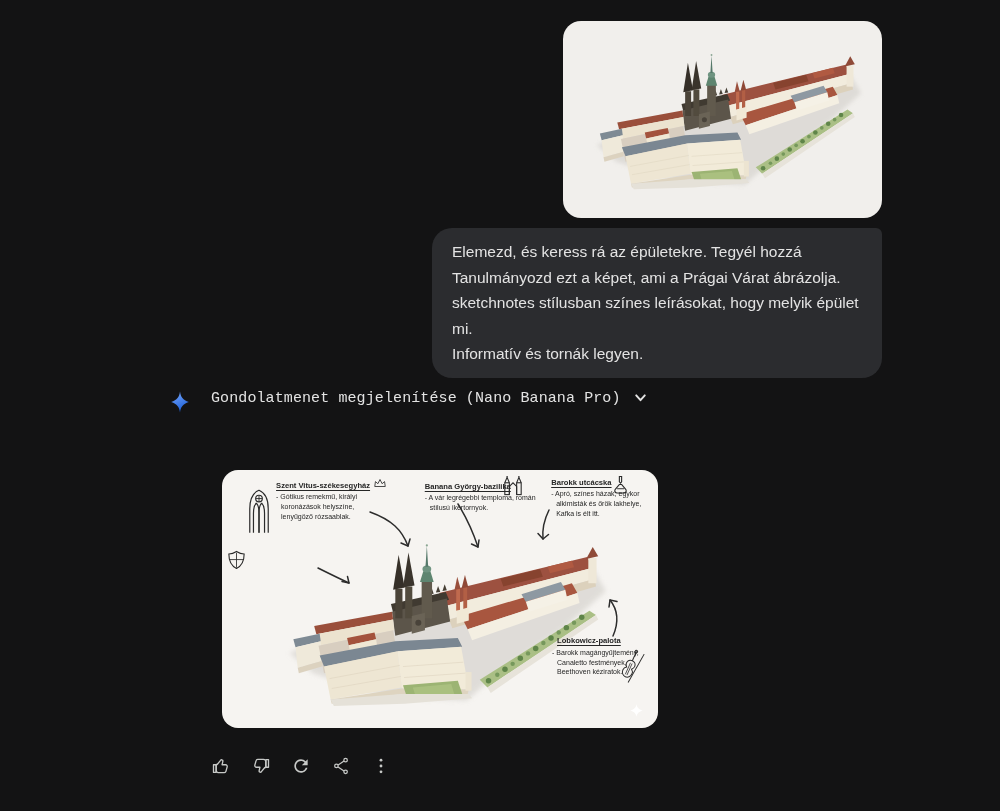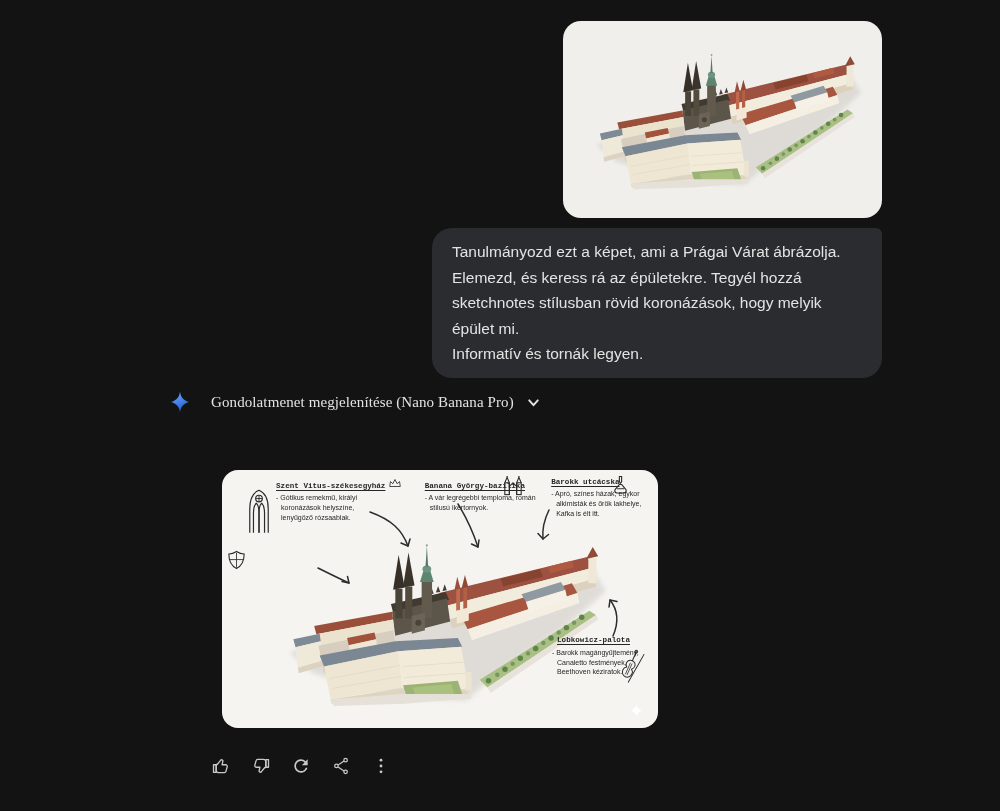--- a/index.html
+++ b/index.html
@@ -19,41 +19,41 @@
 
   
   .bubble{
     position:absolute;left:432px;top:228px;width:450px;box-sizing:border-box;
     background:#2b2c2f;border-radius:20px 6px 20px 20px;
     padding:11px 20px;font-size:15.5px;line-height:25.5px;color:#e3e3e3;
   }
 
   
   .thinking-row{
-    position:absolute;left:168px;top:390px;display:flex;align-items:center;
+    position:absolute;left:168px;top:390px;display:flex;
     background:none;border:none;padding:0;cursor:pointer;color:#e3e3e3;
-    font-family:Liberation Serif, serif;
+    font-family:Liberation Mono, monospace;
   }
   .thinking-row .spark{width:24px;height:24px;flex:0 0 auto;}
   .thinking-row .tlabel{margin-left:19px;font-size:15px;letter-spacing:.1px;}
   .thinking-row .chev{margin-left:12px;width:15px;height:15px;}
 
   
   .gen-card{
     position:absolute;left:222px;top:470px;width:436px;height:258px;
     background:#f6f4f1;border-radius:16px;overflow:hidden;cursor:pointer;
   }
   .gen-castle{position:absolute;left:2%;right:2%;top:21%;bottom:2.5%;}
   .gen-castle svg{width:100%;height:100%;display:block;}
   .ann-layer{position:absolute;inset:0;pointer-events:none;}
   .ann{position:absolute;color:#262626;}
   .ann-title{
     font-size:7.6px;font-weight:bold;line-height:1.25;
     text-decoration:underline;text-underline-offset:1.5px;white-space:nowrap;
-    display:flex;align-items:flex-end;gap:3px;font-family:Liberation Mono, monospace;
+    display:flex;align-items:flex-end;gap:3px;
   }
   .ann-body{font-size:7px;line-height:1.38;margin-top:2px;
     text-indent:-5px;padding-left:5px;}
   .ann-icon{position:absolute;}
   .ann-icon svg{display:block;width:100%;height:100%;}
   .arrows{position:absolute;inset:0;width:100%;height:100%;}
   .wm{position:absolute;right:14px;bottom:10px;width:15px;height:15px;}
 
   
   .actions{
@@ -163,25 +163,25 @@
   <div class="uploaded-card">
     <div class="castle">
       <svg viewBox="0 0 640 360" preserveAspectRatio="xMidYMid meet">
           <use href="#castle-art"></use>
         </svg>
     </div>
   </div>
 
   <div class="bubble">
 
+      <div class="bubble-line">Elemezd, és keress rá az épületekre. Tegyél hozzá</div>
+
       <div class="bubble-line">Tanulmányozd ezt a képet, ami a Prágai Várat ábrázolja.</div>
 
-      <div class="bubble-line">Elemezd, és keress rá az épületekre. Tegyél hozzá</div>
-
-      <div class="bubble-line">sketchnotes stílusban rövid koronázások, hogy melyik épület mi.</div>
+      <div class="bubble-line">sketchnotes stílusban színes leírásokat, hogy melyik épület mi.</div>
 
       <div class="bubble-line">Informatív és tornák legyen.</div>
     </div>
 
   <button class="thinking-row">
     <span class="spark">
       <svg viewBox="0 0 24 24" width="24" height="24">
         <path d="M12 1.5 C12.7 7.2 14.9 9.8 20.8 12 C14.9 14.2 12.7 16.8 12 22.5 C11.3 16.8 9.1 14.2 3.2 12 C9.1 9.8 11.3 7.2 12 1.5 Z" fill="url(#sparkGrad)"></path>
       </svg>
     </span>

